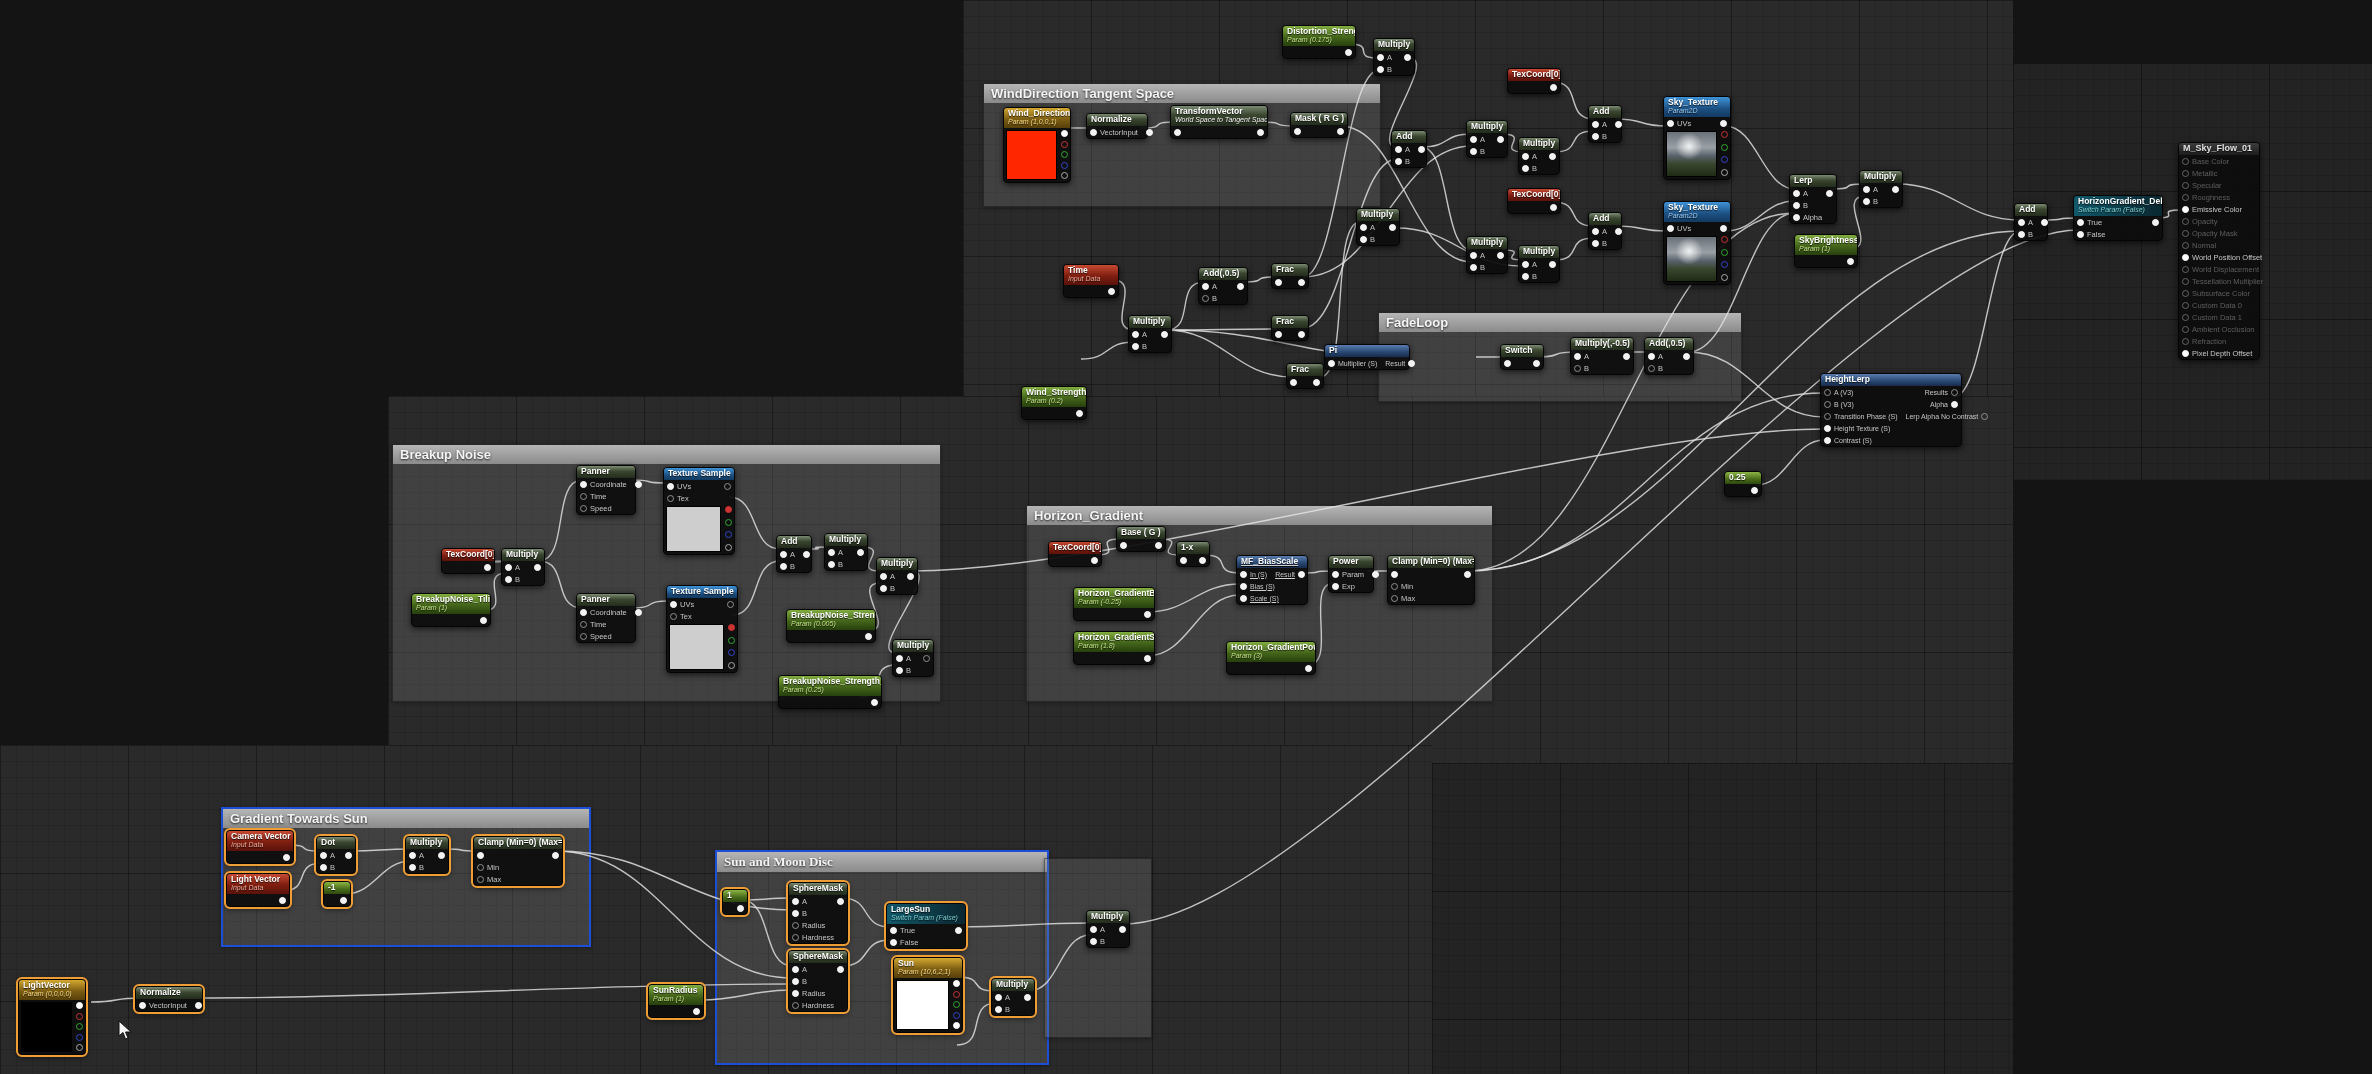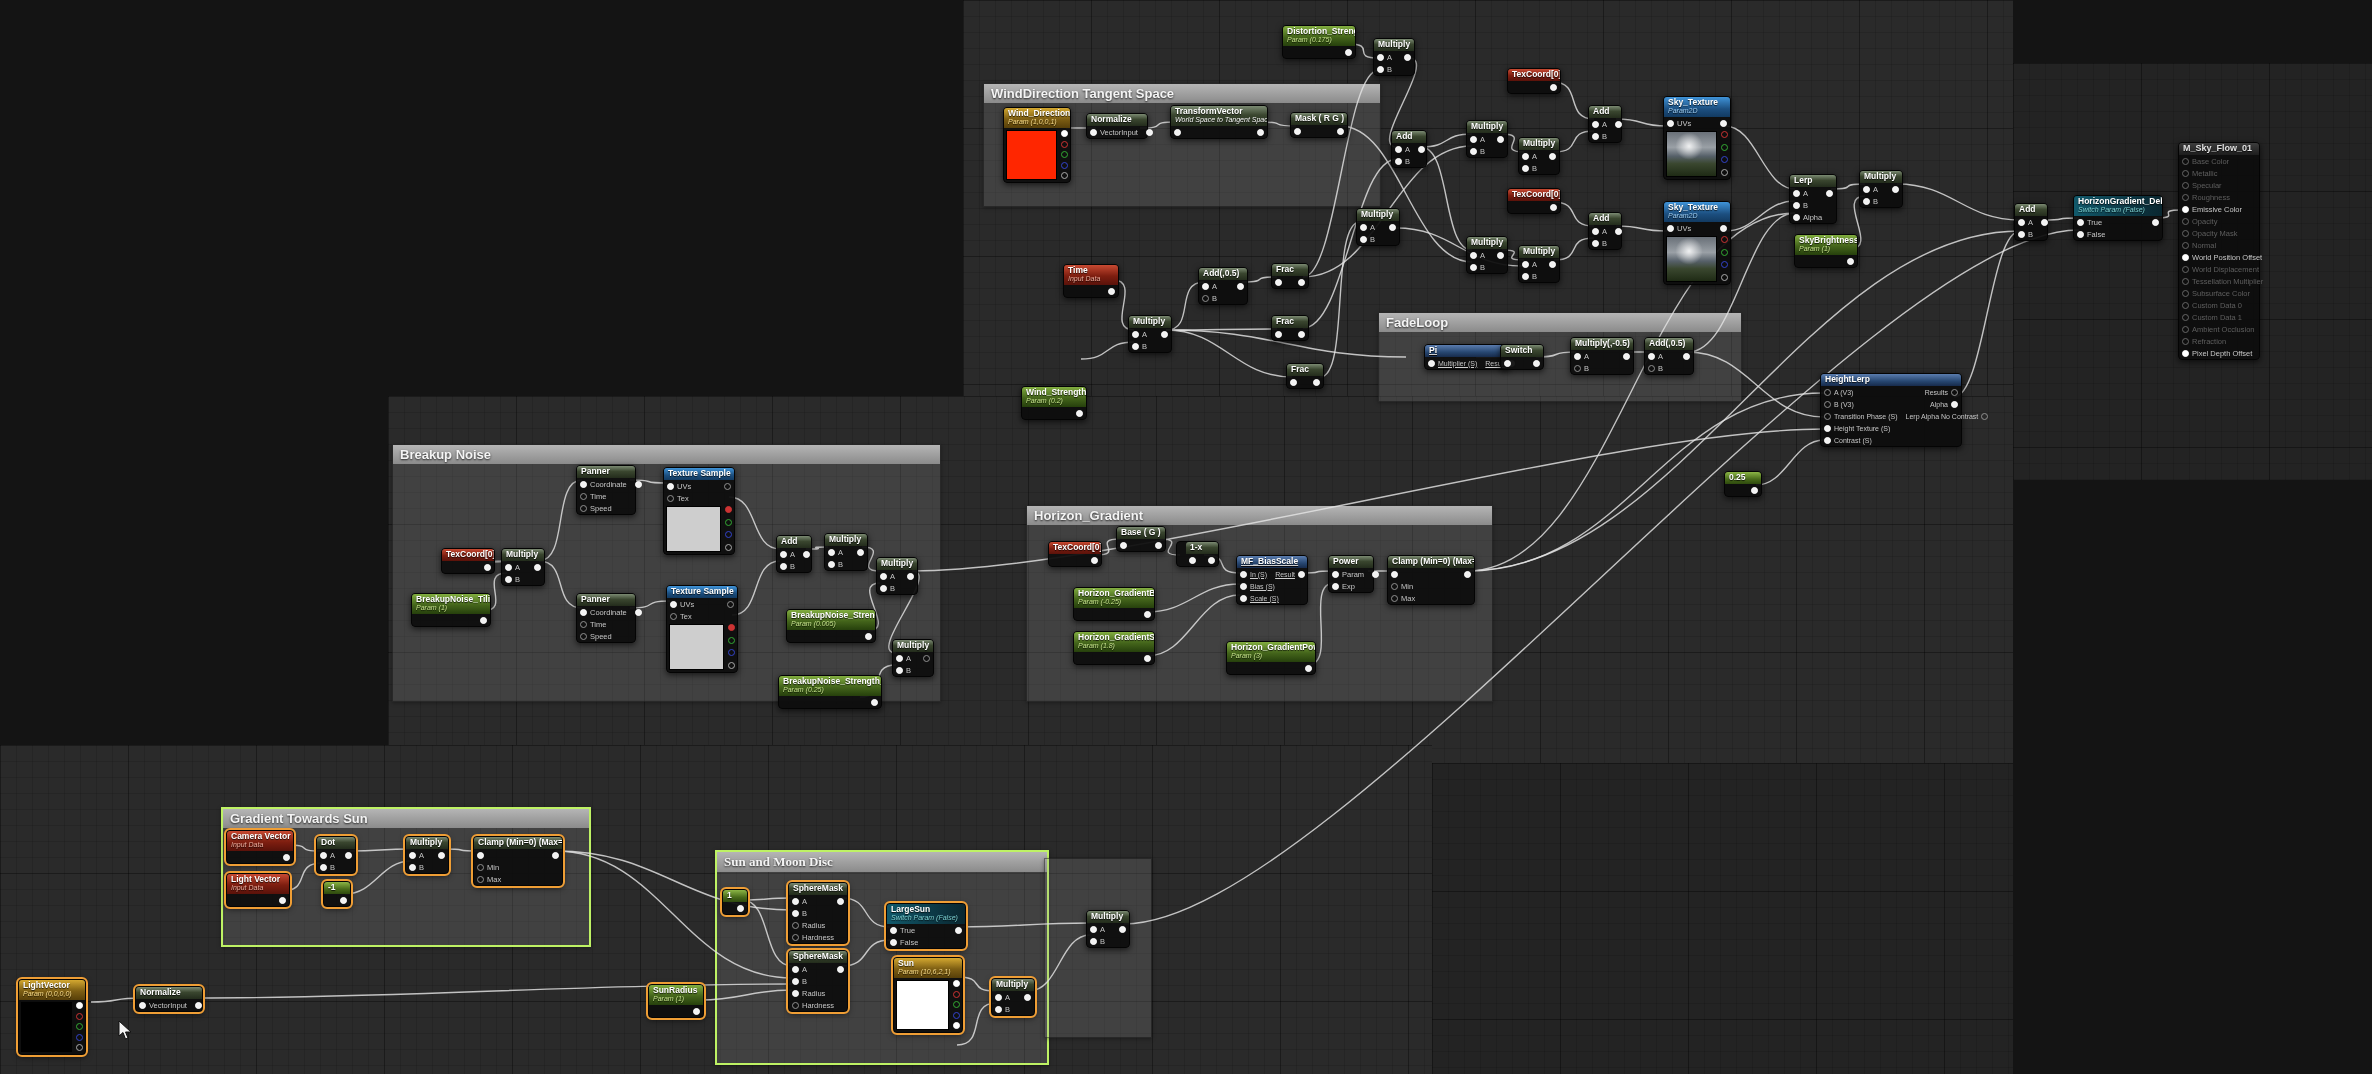--- a/index.html
+++ b/index.html
@@ -14,21 +14,21 @@
       linear-gradient(90deg, rgba(0,0,0,.12) 1px, transparent 1px);
     background-size:128px 128px,128px 128px,16px 16px,16px 16px;}
   .panel.dim{background-color:#232323;}
   #wires{position:absolute;left:0;top:0;z-index:2;pointer-events:none;}
   #wires path{fill:none;stroke:#e4e4e4;stroke-opacity:.82;stroke-width:1.4px;}
   .comment{position:absolute;z-index:1;background:rgba(150,150,150,.22);
     border:1px solid rgba(10,10,10,.45);box-shadow:0 1px 4px rgba(0,0,0,.35);}
   .comment .c-head{background:linear-gradient(180deg,#b5b5b5,#8b8b8b);
     color:#f4f4f4;text-shadow:0 1px 2px rgba(20,20,20,.9);
     font-size:13px;font-weight:bold;padding:2px 7px;white-space:nowrap;overflow:hidden;}
-  .comment.sel{border:2px solid #bef264;margin:-1px;}
+  .comment.sel{border:2px solid #1d4ed8;margin:-1px;}
   .node{position:absolute;z-index:3;background:rgba(13,13,13,.94);
     border:1px solid #040404;border-radius:4px;
     box-shadow:0 2px 6px rgba(0,0,0,.65);color:#cfcfcf;}
   .node.sel{outline:2px solid #ef9e35;}
   .nhead{padding:1px 4px 2px;border-radius:3px 3px 0 0;font-size:8.5px;font-weight:bold;
     color:#fff;white-space:nowrap;overflow:hidden;text-shadow:0 1px 1px rgba(0,0,0,.8);line-height:9px;}
   .sub{display:block;font-weight:normal;font-style:italic;font-size:7px;opacity:.95;line-height:8px;}
   .k-op  .nhead{background:linear-gradient(180deg,#7b8a72 0%,#3a462f 45%,#232c1c 100%);}
   .k-const .nhead{background:linear-gradient(180deg,#8bb545 0%,#486a1a 60%,#2e4a0e 100%);}
   .k-param .nhead{background:linear-gradient(180deg,#82ae40 0%,#44651b 55%,#26400c 100%);}
@@ -507,21 +507,21 @@
         </div>
       </div>
       <div class="node k-op" style="left: 1286px; top: 363px; width: 36px;">
         <div class="nhead"><span>Frac</span></div>
         <div class="prow">
           <span class="pin on"></span>
           <div class="spacer"></div>
           <span class="pin on"></span>
         </div>
       </div>
-      <div class="node k-fn" style="left: 1424px; top: 344px; width: 84px; text-decoration: underline;">
+      <div class="node k-fn" style="left: 1324px; top: 344px; width: 84px;">
         <div class="nhead"><span>Pi</span></div>
         <div class="prow">
           <span class="pin on"></span>
           <span class="plab">Multiplier (S)</span>
           <div class="spacer"></div>
           <span class="plab">Result</span>
           <span class="pin on"></span>
         </div>
       </div>
       <div class="node k-op" style="left: 1500px; top: 344px; width: 42px;">
@@ -754,21 +754,21 @@
         </div>
       </div>
       <div class="node k-op" style="left: 1116px; top: 526px; width: 48px;">
         <div class="nhead"><span>Base ( G )</span></div>
         <div class="prow">
           <span class="pin on"></span>
           <div class="spacer"></div>
           <span class="pin on"></span>
         </div>
       </div>
-      <div class="node k-op" style="left: 1176px; top: 541px; width: 32px; padding-left: 9px;">
+      <div class="node k-op" style="left: 1176px; top: 541px; width: 32px;">
         <div class="nhead"><span>1-x</span></div>
         <div class="prow">
           <span class="pin on"></span>
           <div class="spacer"></div>
           <span class="pin on"></span>
         </div>
       </div>
       <div class="node k-param" style="left: 1073px; top: 587px; width: 80px;">
         <div class="nhead"><span>Horizon_GradientBias</span><span class="sub">Param (-0.25)</span></div>
         <div class="prow">

